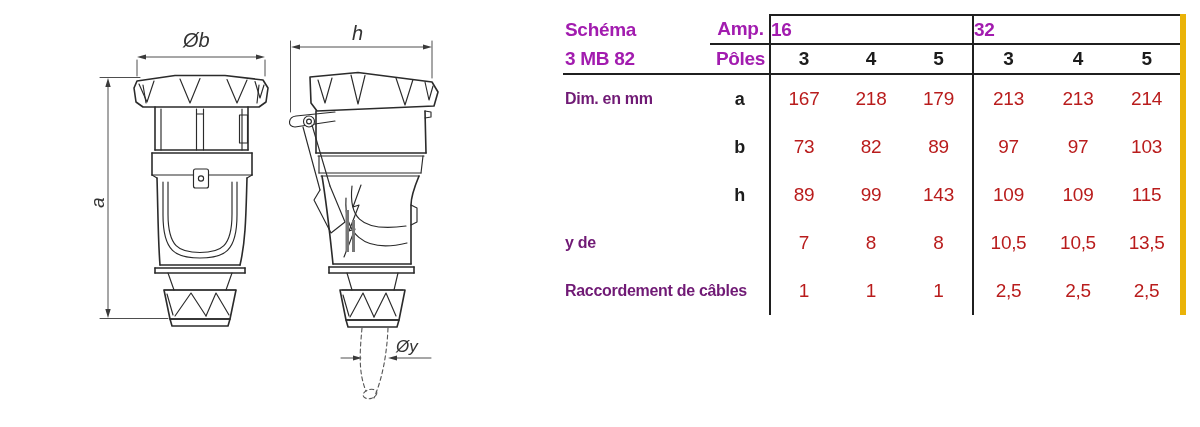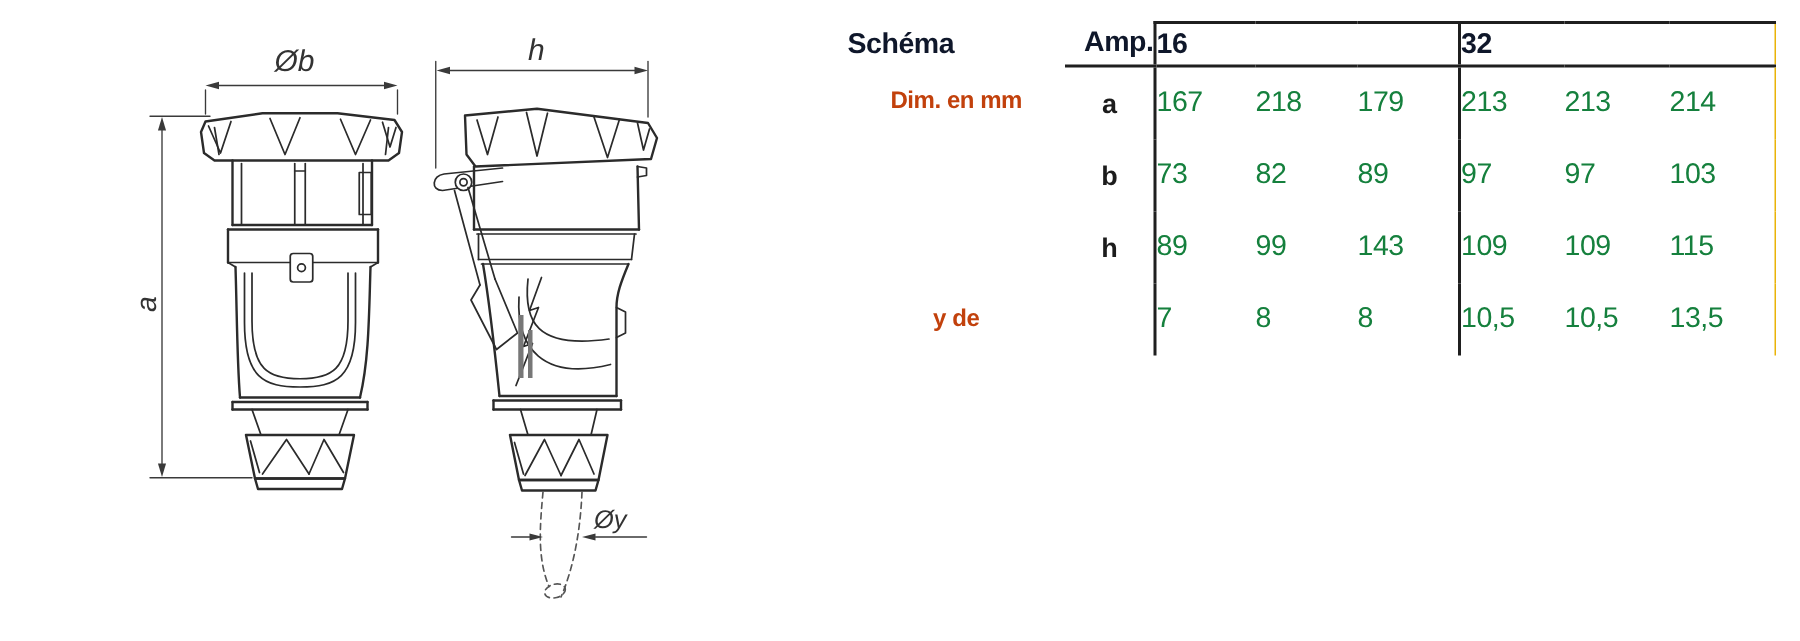--- a/index.html
+++ b/index.html
@@ -19,33 +19,33 @@
   .drawing .wfill{fill:#fff;}
   .drawing .dashed{stroke-dasharray:4 3;stroke:#555;stroke-width:1.1;}
 
   
   .spec{position:absolute;left:563px;top:14px;letter-spacing:-0.3px;}
   table{border-collapse:collapse;table-layout:fixed;width:620px;}
   td{vertical-align:middle;padding:0;line-height:1.05;}
   tr.r1 td{height:27px;}
   tr.r2 td{height:28px;}
   tr.dr td{height:48px;}
-  .b{font-weight:700;color:#0f172a;font-size:19px;}
+  .b{font-weight:700;color:#a21caf;font-size:19px;}
   .corner{text-align:left;padding-left:2px;}
-  .shead{text-align:right;padding-left:2px;}
+  .shead{text-align:center;padding-left:2px;}
   .gb{}
   .pole{text-align:center;font-weight:700;color:#1c1c1c;font-size:19px;}
-  .lbl{font-weight:700;color:#c2410c;font-size:16px;text-align:center;
+  .lbl{font-weight:700;color:#701a75;font-size:16px;text-align:left;
        white-space:nowrap;overflow:visible;padding-left:2px;}
   .sub{font-weight:700;color:#1c1c1c;font-size:18px;text-align:center;}
-  .val{font-weight:400;color:#15803d;font-size:19px;white-space:nowrap;}
+  .val{font-weight:400;color:#b91c1c;font-size:19px;text-align:center;white-space:nowrap;}
   .bt{border-top:2px solid #1f1f1f;}
   .bb{border-bottom:2px solid #1f1f1f;}
   .bl{border-left:2px solid #1f1f1f;}
-  .br{border-right:1px solid #eab308;}
+  .br{border-right:6px solid #eab308;}
 </style>
 </head>
 <body>
 
 <svg class="drawing" viewBox="0 0 560 427">
 
   <g>
 
     <line class="dim" x1="137" y1="60" x2="137" y2="76"></line>
     <line class="dim" x1="265" y1="60" x2="265" y2="76"></line>
@@ -197,20 +197,30 @@
     </colgroup>
 
     <tbody>
         <tr class="r1">
       <td class="corner b">Schéma</td>
       <td class="shead b bb">Amp.</td>
       <td class="gb b bt bb bl" colspan="3">16</td>
       <td class="gb b bt bb bl br" colspan="3">32</td>
     </tr>
 
+    <tr class="r2">
+      <td class="corner b bb">3 MB 82</td>
+      <td class="shead b bb">Pôles</td>
+      <td class="pole bb bl">3</td>
+      <td class="pole bb">4</td>
+      <td class="pole bb">5</td>
+      <td class="pole bb bl">3</td>
+      <td class="pole bb">4</td>
+      <td class="pole bb br">5</td>
+    </tr>
 
     <tr class="dr">
       <td class="lbl">Dim. en mm</td>
       <td class="sub">a</td>
       <td class="val bl">167</td>
       <td class="val">218</td>
       <td class="val">179</td>
       <td class="val bl">213</td>
       <td class="val">213</td>
       <td class="val br">214</td>
@@ -243,16 +253,26 @@
       <td class="sub"></td>
       <td class="val bl">7</td>
       <td class="val">8</td>
       <td class="val">8</td>
       <td class="val bl">10,5</td>
       <td class="val">10,5</td>
       <td class="val br">13,5</td>
     </tr>
 
 
+    <tr class="dr">
+      <td class="lbl">Raccordement de câbles</td>
+      <td class="sub"></td>
+      <td class="val bl">1</td>
+      <td class="val">1</td>
+      <td class="val">1</td>
+      <td class="val bl">2,5</td>
+      <td class="val">2,5</td>
+      <td class="val br">2,5</td>
+    </tr>
 
   </tbody>
     </table>
 </div>
 
 </body></html>

